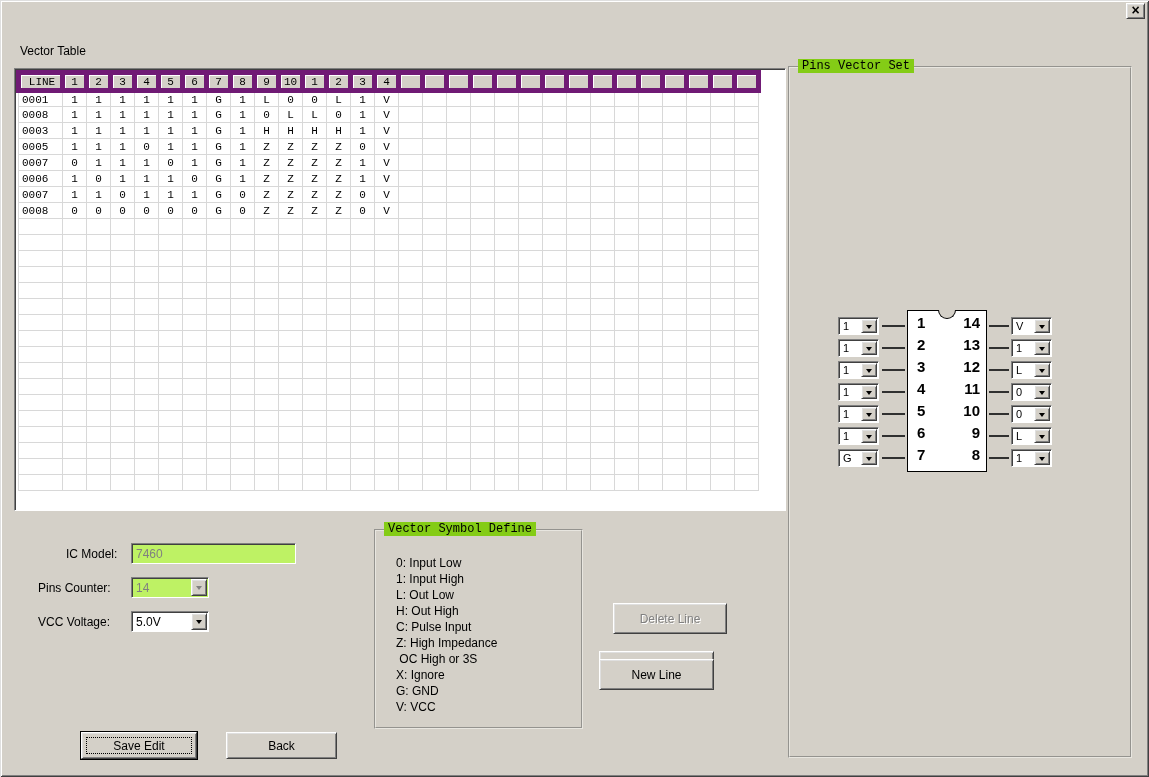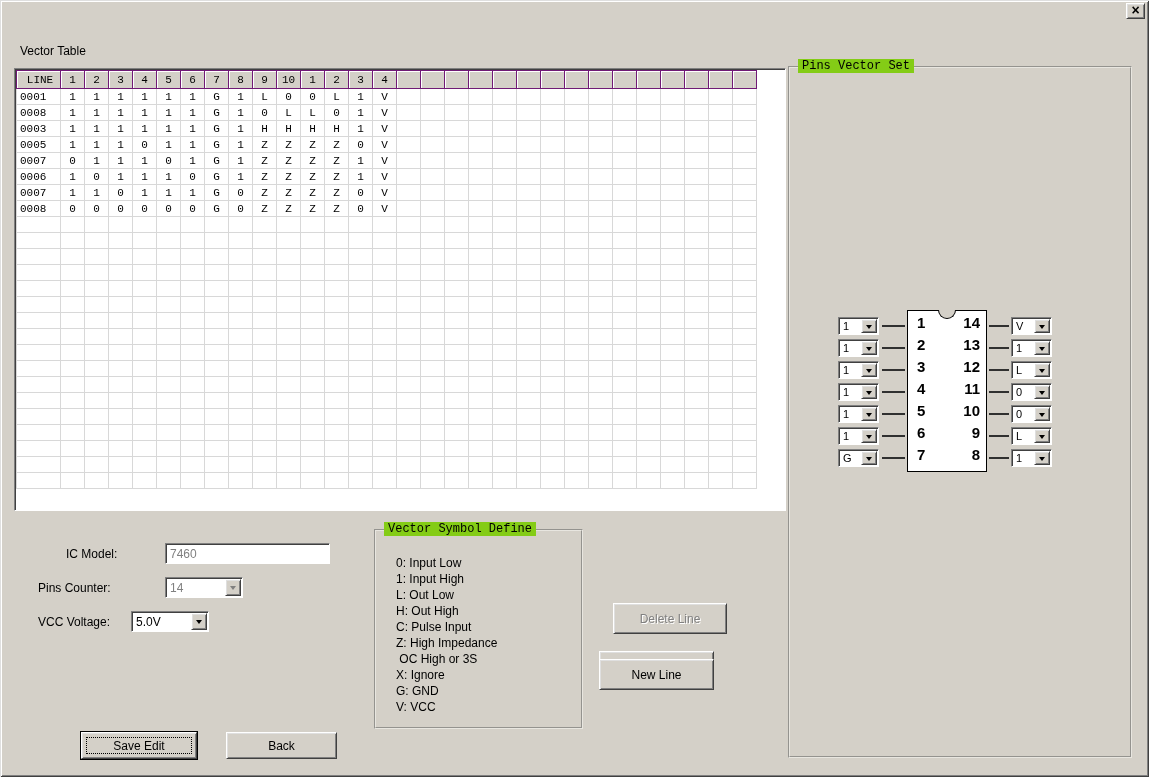--- a/index.html
+++ b/index.html
@@ -41,21 +41,21 @@
   }
   table.grid { border-collapse:collapse; font-family:"Liberation Mono","DejaVu Sans Mono",monospace; font-size:11px; table-layout:fixed; }
   .grid td {
     height:16px; padding:0; text-align:center;
     border:1px solid #d8d8d8; background:#fff;
     width:24px; min-width:24px; max-width:24px; overflow:hidden; white-space:nowrap;
   }
   .grid td.linecol { width:44px; min-width:44px; max-width:44px; text-align:left; padding-left:3px; }
   .grid tr.hdr td {
     background:#d4d0c8; height:18px; text-align:center;
-    border:1px solid #701a75; box-shadow: inset 1px 1px 0 #ffffff;
+    border:5px solid #701a75; box-shadow: inset 1px 1px 0 #ffffff;
     font-weight:normal;
   }
 
   
   .group { position:absolute; border:2px groove #e8e6e0; }
   .group-label {
     position:absolute; top:-9px; left:8px; background:#84cc16; padding:0 4px; white-space:nowrap;font-family:Liberation Mono, monospace;
   }
 
   
@@ -82,21 +82,21 @@
   .combo.big { font-size:12px; }
   .combo-btn {
     width:16px; align-self:stretch; margin:1px; flex:0 0 16px;
     background:#d4d0c8; border:1px solid; border-color:#fff #404040 #404040 #fff;
     box-shadow: inset 1px 1px 0 #dfdfdf, inset -1px -1px 0 #808080;
     display:flex; align-items:center; justify-content:center;
   }
   .arr { width:0; height:0; border:3px solid transparent; border-top:4px solid #000; margin-top:4px; }
   .arr.gray { border-top-color:#808080; }
   .disabled { color:#808080; }
-  .combo.disabled, .field.disabled { background:#ffffff;margin-left:34px; }
+  .combo.disabled, .field.disabled { background:#bef264; }
 
   
   .btn {
     position:absolute; background:#d4d0c8;
     border:1px solid; border-color:#fff #404040 #404040 #fff;
     box-shadow: inset 1px 1px 0 #dfdfdf, inset -1px -1px 0 #808080;
     display:flex; align-items:center; justify-content:center;
     font-size:12px; cursor:default;
   }
   .btn.disabled { color:#808080; text-shadow:1px 1px 0 #ffffff; }

